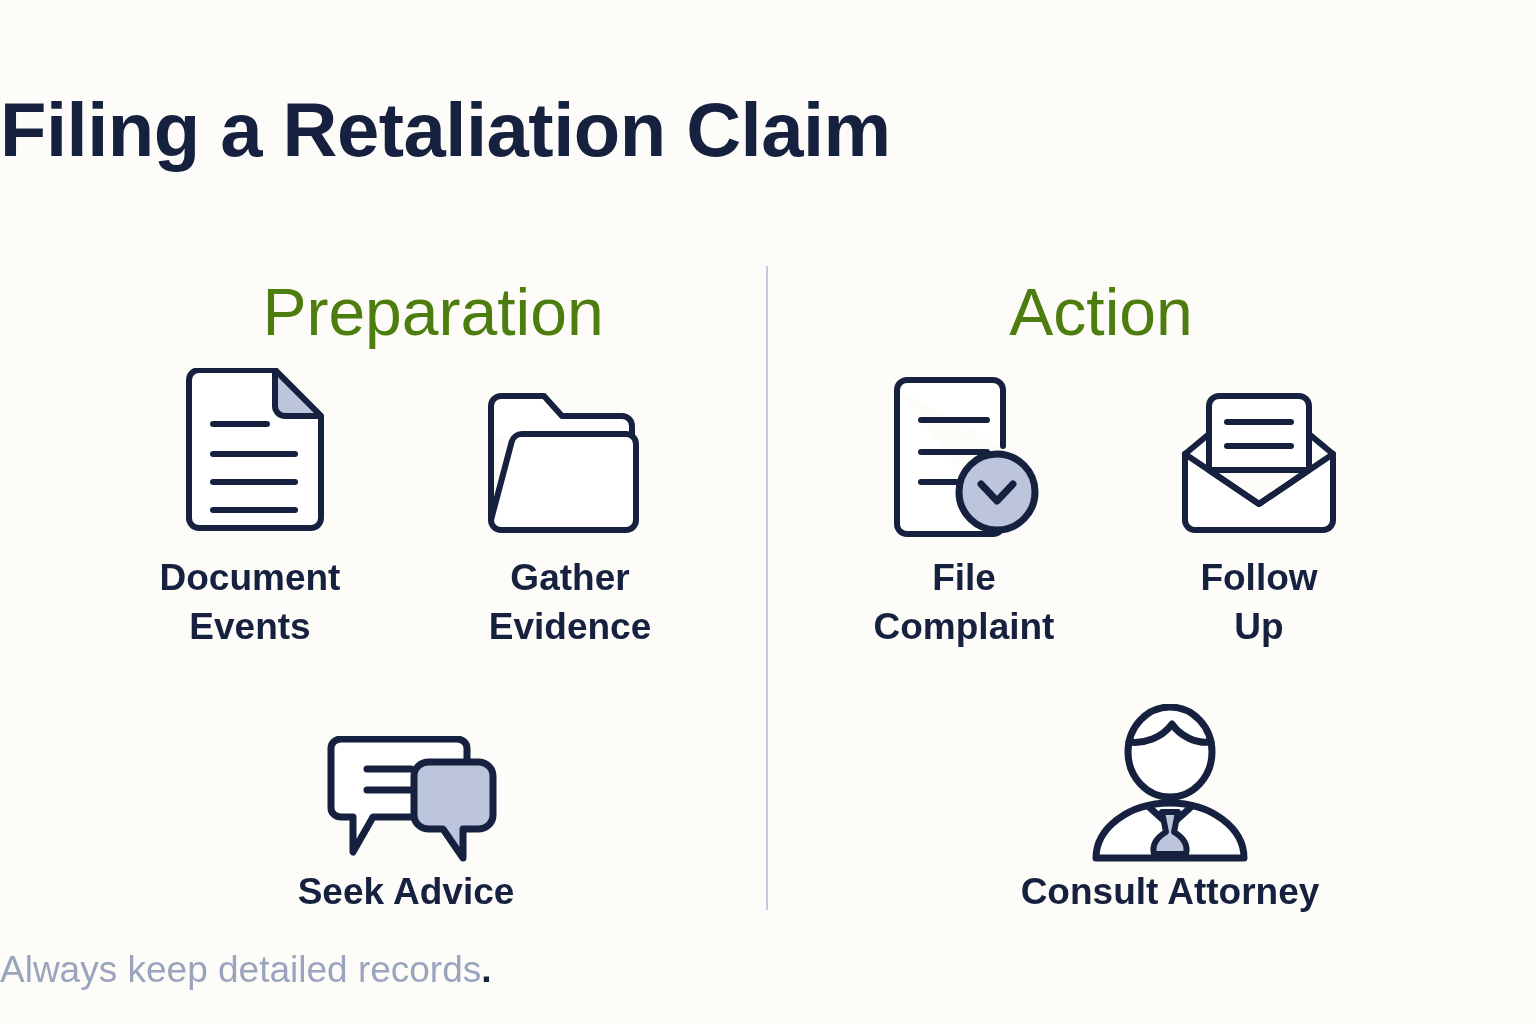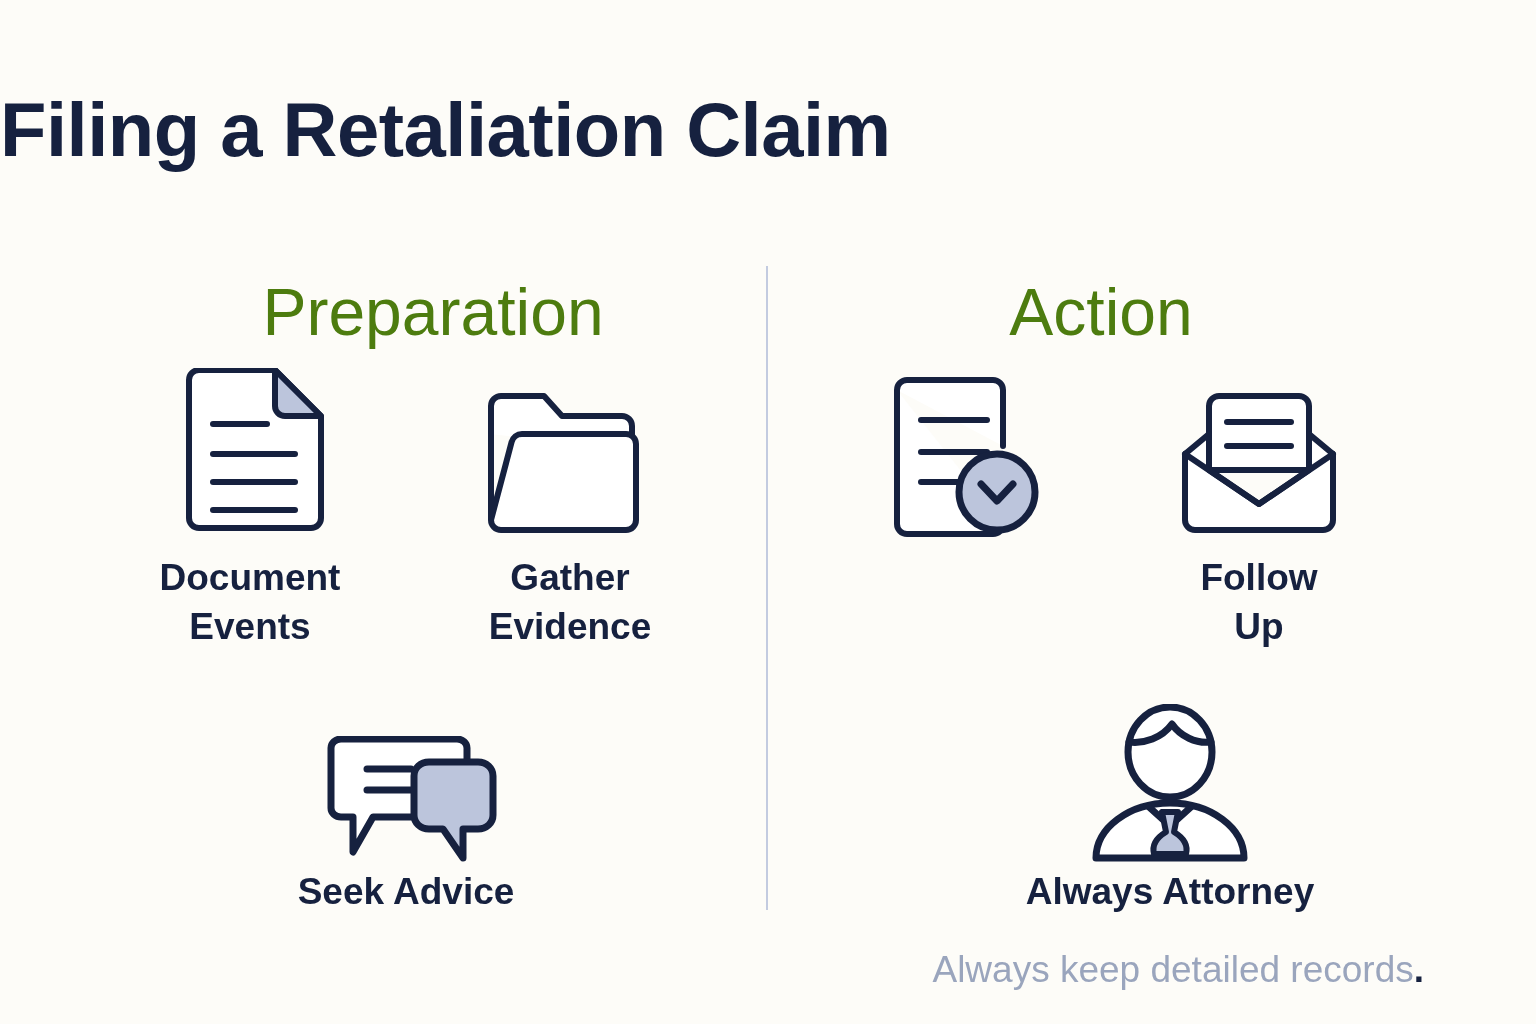--- a/index.html
+++ b/index.html
@@ -90,21 +90,21 @@
   #item-consult-attorney{ left: 1018px; top: 694px;  width: 304px; }
 
   .item.single .item-label { margin-top: 4px; }
 
   
   .footer-note {
     position: absolute;
     top: 948px;
     left: 0;
     width: 1424px;
-    text-align: right;
+    text-align: left;
     font-size: 37px;
     font-weight: 300;
     color: #9aa5bd;
     line-height: 1.2;
   }
   .footer-note .dot {
     color: #16213f;
     font-weight: 700;
   }
 
@@ -167,20 +167,22 @@
     <div class="icon-wrap">
       <svg width="162" height="162" viewBox="0 0 162 162" fill="none">
         <path d="M14 14 C14 8.5 18.5 4 24 4 L110 4 C115.5 4 120 8.5 120 14 L120 70 M120 148 C120 153.5 115.5 158 110 158 L24 158 C18.5 158 14 153.5 14 148 L14 14" fill="#ffffff" stroke="#16213f" stroke-width="6" stroke-linejoin="round" stroke-linecap="round"></path>
         <line x1="38" y1="44" x2="104" y2="44" stroke="#16213f" stroke-width="6" stroke-linecap="round"></line>
         <line x1="38" y1="76" x2="104" y2="76" stroke="#16213f" stroke-width="6" stroke-linecap="round"></line>
         <line x1="38" y1="106" x2="78" y2="106" stroke="#16213f" stroke-width="6" stroke-linecap="round"></line>
         <circle cx="114" cy="116" r="38" fill="#bcc5dc" stroke="#16213f" stroke-width="7"></circle>
         <path d="M98 108 L114 125 L130 108" fill="none" stroke="#16213f" stroke-width="7" stroke-linecap="round" stroke-linejoin="round"></path>
       </svg>
     </div>
+    <div class="item-label">File
+Complaint</div>
   </div>
 
   <div class="item" id="item-follow-up">
     <div class="icon-wrap">
       <svg width="164" height="150" viewBox="0 0 164 150" fill="none">
 
         <path d="M32 18 C32 12.5 36.5 8 42 8 L122 8 C127.5 8 132 12.5 132 18 L132 82 L32 82 Z" fill="#ffffff" stroke="#16213f" stroke-width="6" stroke-linejoin="round"></path>
         <line x1="50" y1="34" x2="114" y2="34" stroke="#16213f" stroke-width="6" stroke-linecap="round"></line>
         <line x1="50" y1="58" x2="114" y2="58" stroke="#16213f" stroke-width="6" stroke-linecap="round"></line>
 
@@ -200,20 +202,20 @@
 
         <path d="M43 38 C58 40 76 34 86 20 C94 32 110 40 125 38" fill="none" stroke="#16213f" stroke-width="7" stroke-linecap="round" stroke-linejoin="round"></path>
 
         <path d="M10 154 C10 124 43 99 84 99 C125 99 158 124 158 154 Z" fill="#ffffff" stroke="#16213f" stroke-width="7" stroke-linejoin="round"></path>
 
         <path d="M63 103 L84 122 L105 103" fill="none" stroke="#16213f" stroke-width="7" stroke-linecap="round" stroke-linejoin="round"></path>
 
         <path d="M76 108 L92 108 L88 128 C98 134 102 142 100 150 L68 150 C66 142 70 134 80 128 Z" fill="#bcc5dc" stroke="#16213f" stroke-width="6" stroke-linejoin="round"></path>
       </svg>
     </div>
-    <div class="item-label">Always Attorney</div>
+    <div class="item-label">Consult Attorney</div>
   </div>
 
   <div class="footer-note">
     <span>Always keep detailed records</span><span class="dot">.</span>
   </div>
 
 </div>
 
 </body></html>

